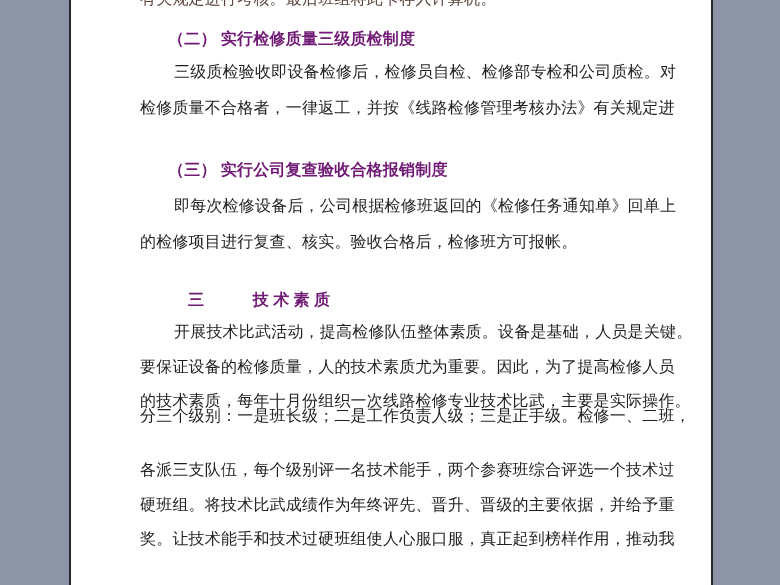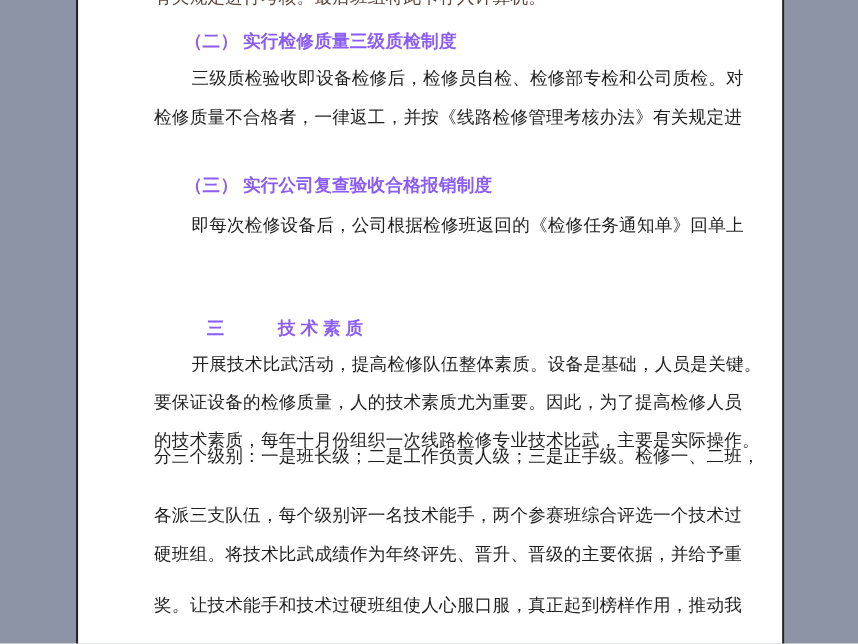--- a/index.html
+++ b/index.html
@@ -33,40 +33,41 @@
     position: absolute;
     left: 69px;
     font-size: 16px;
     line-height: 18px;
     color: var(--text-color, #1f1f1f);
     white-space: nowrap;
     letter-spacing: 0.2px;
   }
   .h {
     font-weight: 700;
-    color: #8b5cf6;
+    color: #701a75;
   }
   .i34 { padding-left: 34px; }
   .i28 { padding-left: 28px; }
   .i48 { padding-left: 48px; }
   .cut { color: var(--top-line-color, #5a453d); }
 </style>
 </head>
 <body>
 
 <div class="canvas">
   <div class="page">
     <div class="line cut" style="top:10px">有关规定进行考核。最后班组将此卡存入计算机。</div>
     <div class="line h i28" style="top:50px">（二） 实行检修质量三级质检制度</div>
     <div class="line i34" style="top:83px">三级质检验收即设备检修后，检修员自检、检修部专检和公司质检。对</div>
     <div class="line" style="top:119px">检修质量不合格者，一律返工，并按《线路检修管理考核办法》有关规定进</div>
     <div class="line h i28" style="top:181px">（三） 实行公司复查验收合格报销制度</div>
     <div class="line i34" style="top:217px">即每次检修设备后，公司根据检修班返回的《检修任务通知单》回单上</div>
+    <div class="line" style="top:253px">的检修项目进行复查、核实。验收合格后，检修班方可报帐。</div>
     <div class="line i34" style="top:343px">开展技术比武活动，提高检修队伍整体素质。设备是基础，人员是关键。</div>
     <div class="line h i48" style="top:311px">三　　　技 术 素 质</div>
     <div class="line" style="top:378px">要保证设备的检修质量，人的技术素质尤为重要。因此，为了提高检修人员</div>
     <div class="line" style="top:412px">的技术素质，每年十月份组织一次线路检修专业技术比武，主要是实际操作。</div>
     <div class="line" style="top:427px">分三个级别：一是班长级；二是工作负责人级；三是正手级。检修一、二班，</div>
     <div class="line" style="top:481px">各派三支队伍，每个级别评一名技术能手，两个参赛班综合评选一个技术过</div>
     <div class="line" style="top:516px">硬班组。将技术比武成绩作为年终评先、晋升、晋级的主要依据，并给予重</div>
-    <div class="line" style="top:562px">奖。让技术能手和技术过硬班组使人心服口服，真正起到榜样作用，推动我</div>
+    <div class="line" style="top:550px">奖。让技术能手和技术过硬班组使人心服口服，真正起到榜样作用，推动我</div>
   </div>
 </div>
 
 </body></html>

